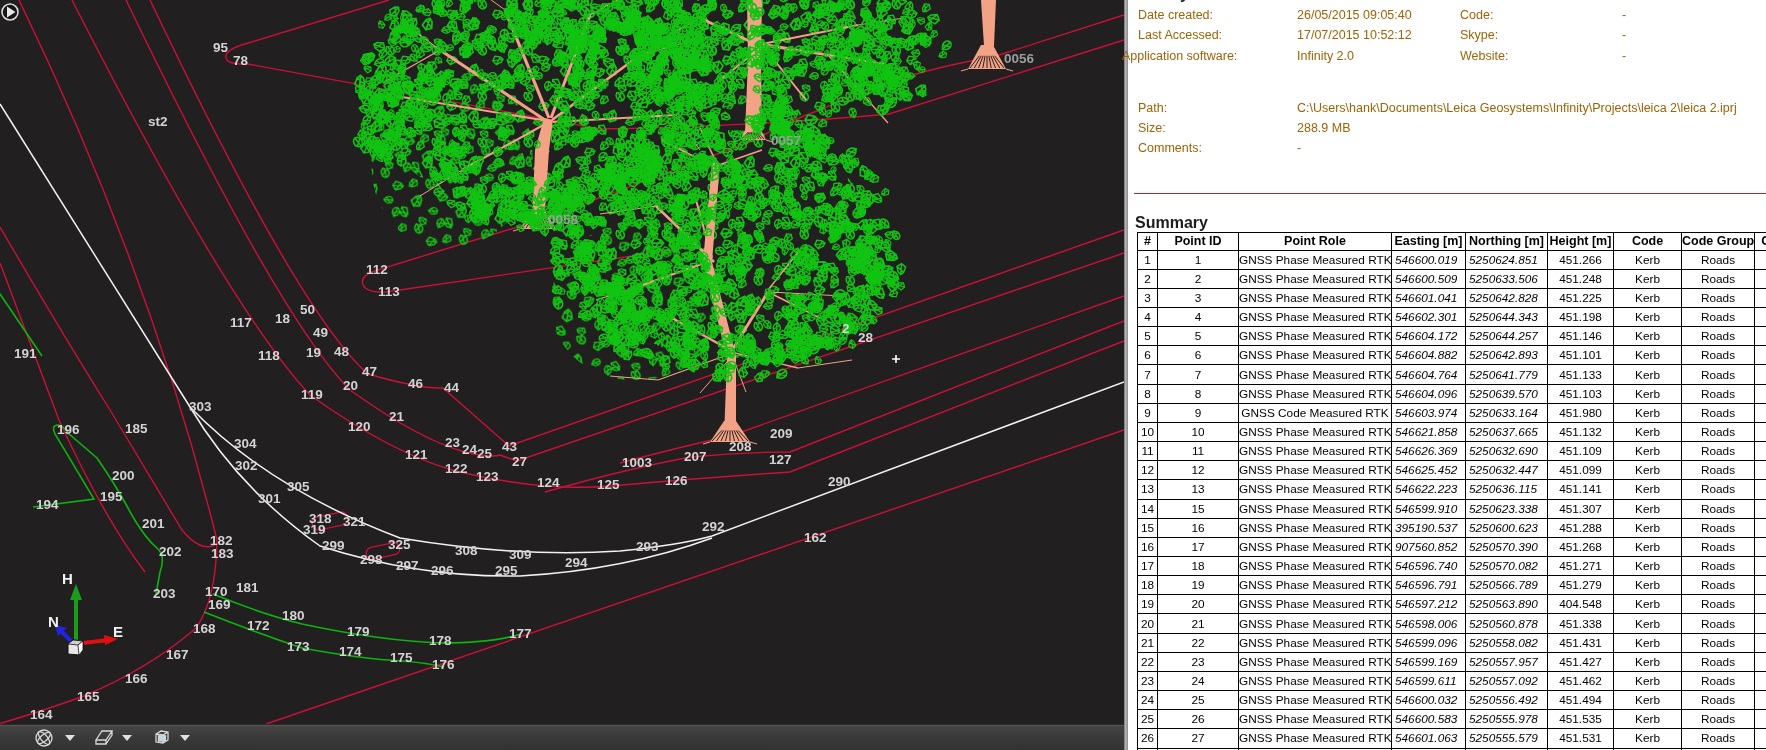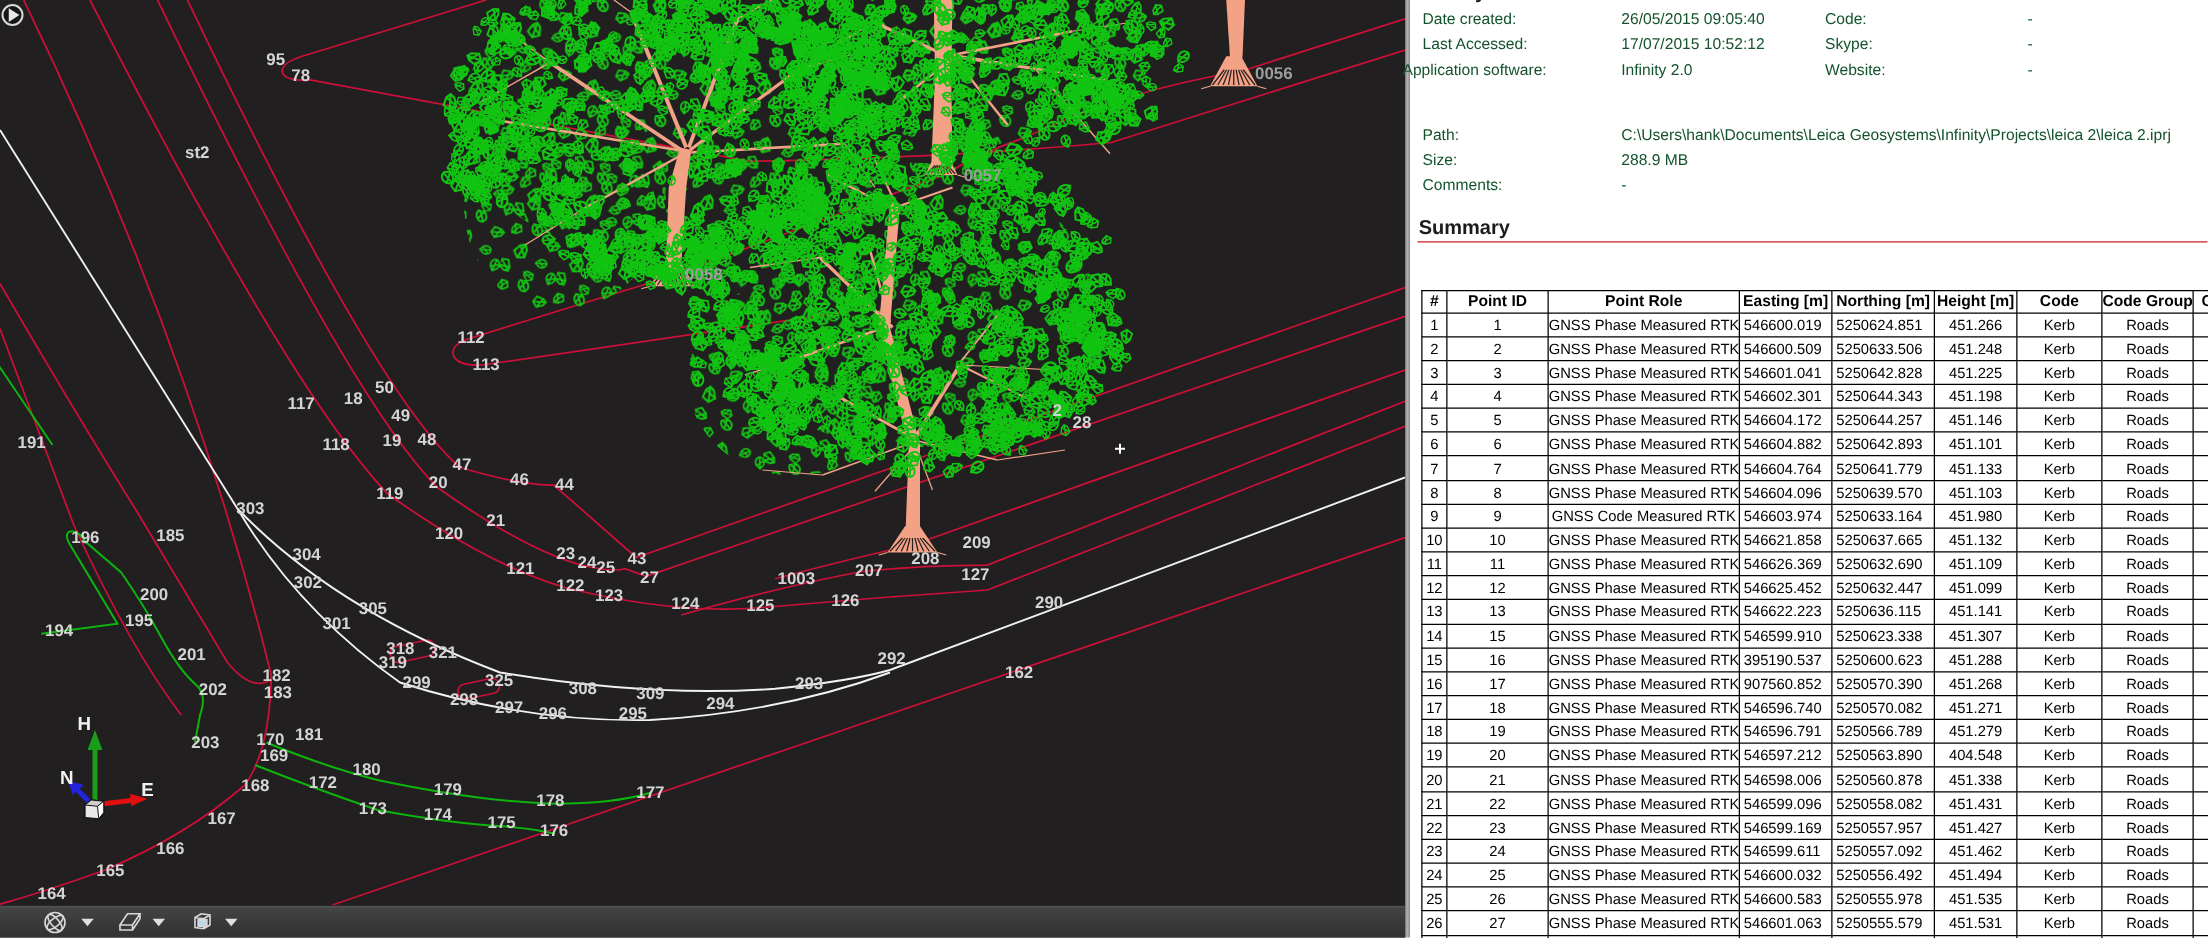--- a/index.html
+++ b/index.html
@@ -1,29 +1,29 @@
 <!DOCTYPE html>
 <html><head><meta charset="utf-8">
 <style>
 * { margin:0; padding:0; box-sizing:border-box; }
 html,body { width:1766px; height:750px; overflow:hidden; background:#fff;
   font-family:"Liberation Sans", sans-serif; }
 #cad { position:absolute; left:0; top:0; width:1124px; height:750px; background:#211f20; }
 #divider { position:absolute; left:1124px; top:0; width:4px; height:750px;
   background:linear-gradient(to right,#6f6f6f,#b5b5b5 40%,#8a8a8a); }
 #panel { position:absolute; left:1128px; top:0; width:638px; height:750px; background:#fff; }
-.lab,.val { position:absolute; font-size:12.5px; color:#14532d; white-space:nowrap; }
-.summary { position:absolute; font-size:16px; font-weight:bold; color:#1c1c1c; }
+.lab,.val { position:absolute; font-size:12.5px; color:#a16207; white-space:nowrap; }
+.summary { position:absolute; font-size:16px; font-weight:bold; color:#1c1c1c;margin-top:40px; }
 .redline { position:absolute; height:1px; background:#cc2222; }
 table { position:absolute; left:1137px; top:232px; border-collapse:collapse; table-layout:fixed;
   width:648px; font-size:11.8px; color:#000; }
 td,th { border:1px solid #000; height:19.17px; text-align:center; padding:0;
   overflow:hidden; white-space:nowrap; }
 th { font-size:12.5px; height:17.5px; }
-td.l { text-align:left; padding-left:3px; }
+td.l { text-align:left; padding-left:3px;font-style:italic; }
 col.c1{width:20px} col.c2{width:81px} col.c3{width:153px} col.c4{width:74px}
 col.c5{width:82px} col.c6{width:66px} col.c7{width:68px} col.c8{width:73px} col.c9{width:30px}
 </style></head>
 <body>
 <div id="cad">
 <svg width="1124" height="750" viewBox="0 0 1124 750" font-family="Liberation Sans, sans-serif" font-size="13.5" font-weight="bold">
 <rect width="1124" height="750" fill="#211f20"></rect>
 <defs>
 <g id="a">
           <path d="M0,-4.8 L3.8,-2.2 L2.4,2.6 L0,4.6 L-2.4,2.6 L-3.8,-2.2 Z M-3.8,-2.2 L2.4,2.6 M0,-4.8 L0,4.6" fill="none" stroke="#12c412" stroke-width="1.3"></path>

